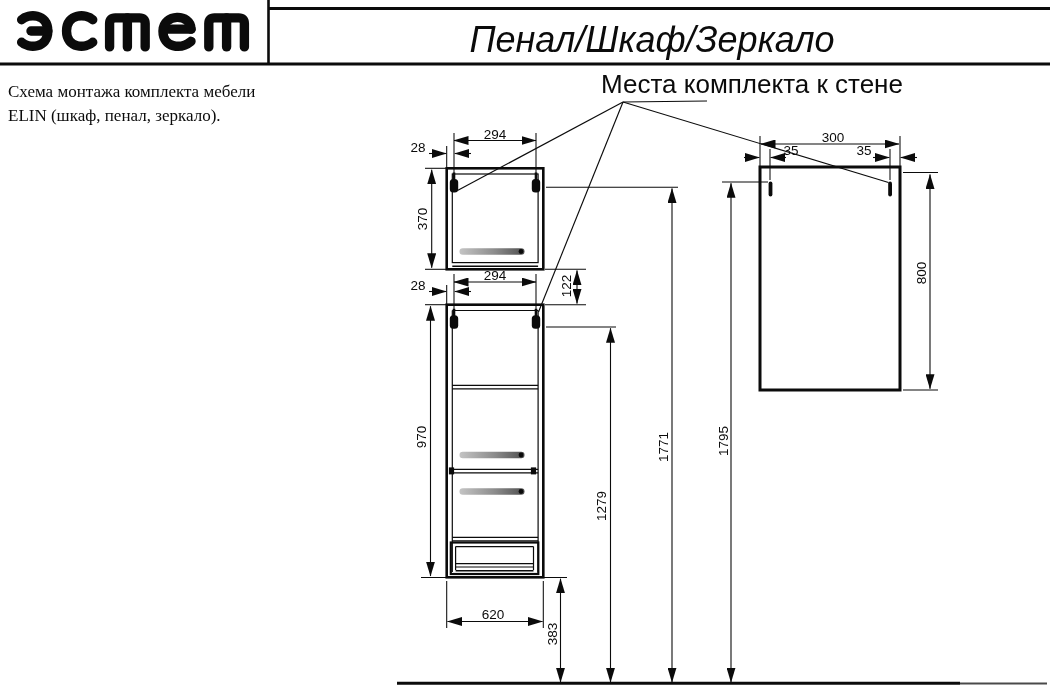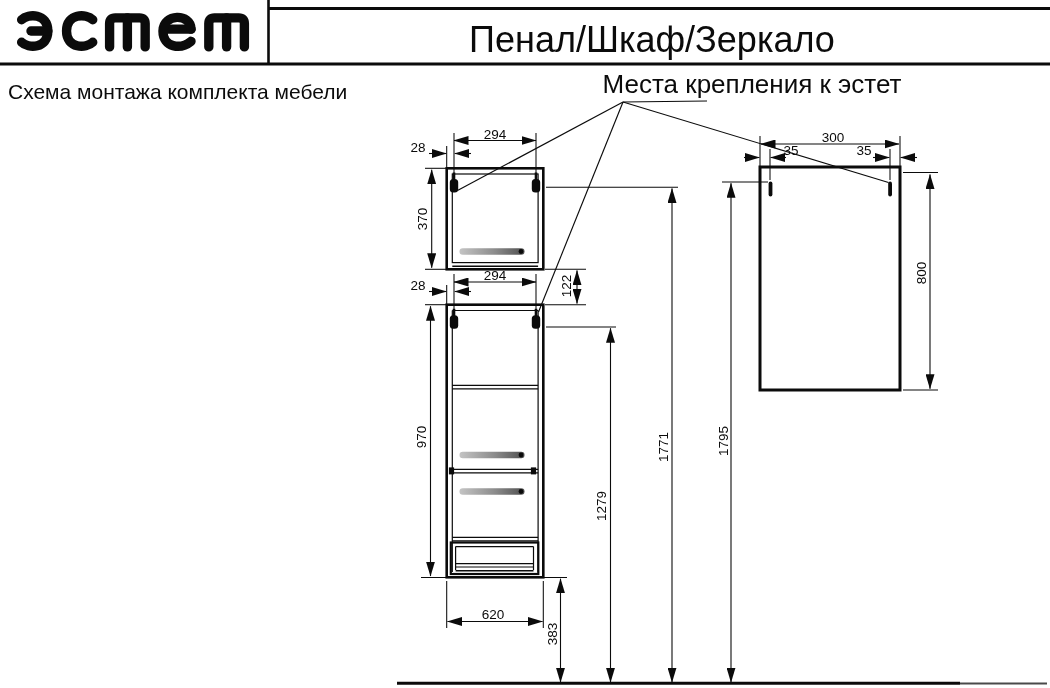--- a/index.html
+++ b/index.html
@@ -1,21 +1,21 @@
 <!DOCTYPE html>
 <html><head>
 <meta charset="utf-8">
 <style>
   html,body{margin:0;padding:0;background:#fff;}
   body{width:1050px;height:688px;position:relative;overflow:hidden;
        font-family:"Liberation Sans",sans-serif;color:#0b0b0b;}
   .abs{position:absolute;}
-  .title{font-size:36px;white-space:nowrap;
+  .title{font-size:36px;font-style:italic;white-space:nowrap;
          transform:translate(-50%,-50%);}
-  .note{font-size:21px;line-height:24px;white-space:nowrap;}
+  .note{font-size:17px;line-height:24px;white-space:nowrap;font-family:Liberation Serif, serif;}
   .fanlabel{font-size:26px;white-space:nowrap;transform:translate(-50%,-50%);}
   .dim{font-size:13.5px;white-space:nowrap;transform:translate(-50%,-50%);}
   .dim.rot{transform:translate(-50%,-50%) rotate(-90deg);}
   .sr{position:absolute;width:1px;height:1px;overflow:hidden;clip:rect(0 0 0 0);}
   svg{display:block;}
 </style>
 </head>
 <body>
 
 <svg class="abs" style="left:0;top:0" width="1050" height="688" viewBox="0 0 1050 688">
@@ -174,23 +174,24 @@
     <path d="M187 21 C187 4, 157 4, 157 23 C157 41, 176 43, 187 34"></path>
     <path d="M206 40 V15 Q206 9 212 9 H238 Q244 9 244 15 V40"></path>
     <path d="M225 9 V40"></path>
   </svg>
 </div>
 
 <div class="abs title" style="left:652px;top:40px">Пенал/Шкаф/Зеркало</div>
 
 <div class="abs note" style="left:8px;top:80px">
   <div>Схема монтажа комплекта мебели</div>
+  <div>ELIN (шкаф, пенал, зеркало).</div>
 </div>
 
-<div class="abs fanlabel" style="left:752px;top:84px">Места крепления к эстет</div>
+<div class="abs fanlabel" style="left:752px;top:84px">Места комплекта к стене</div>
 
 <span class="abs dim" style="left:495px;top:133.5px">294</span>
 <span class="abs dim" style="left:418px;top:147px">28</span>
 <span class="abs dim rot" style="left:422px;top:219px">370</span>
 
 <span class="abs dim" style="left:495px;top:275px">294</span>
 <span class="abs dim" style="left:418px;top:285px">28</span>
 <span class="abs dim rot" style="left:565.5px;top:286px">122</span>
 <span class="abs dim rot" style="left:421px;top:437px">970</span>
 <span class="abs dim" style="left:493px;top:614px">620</span>

